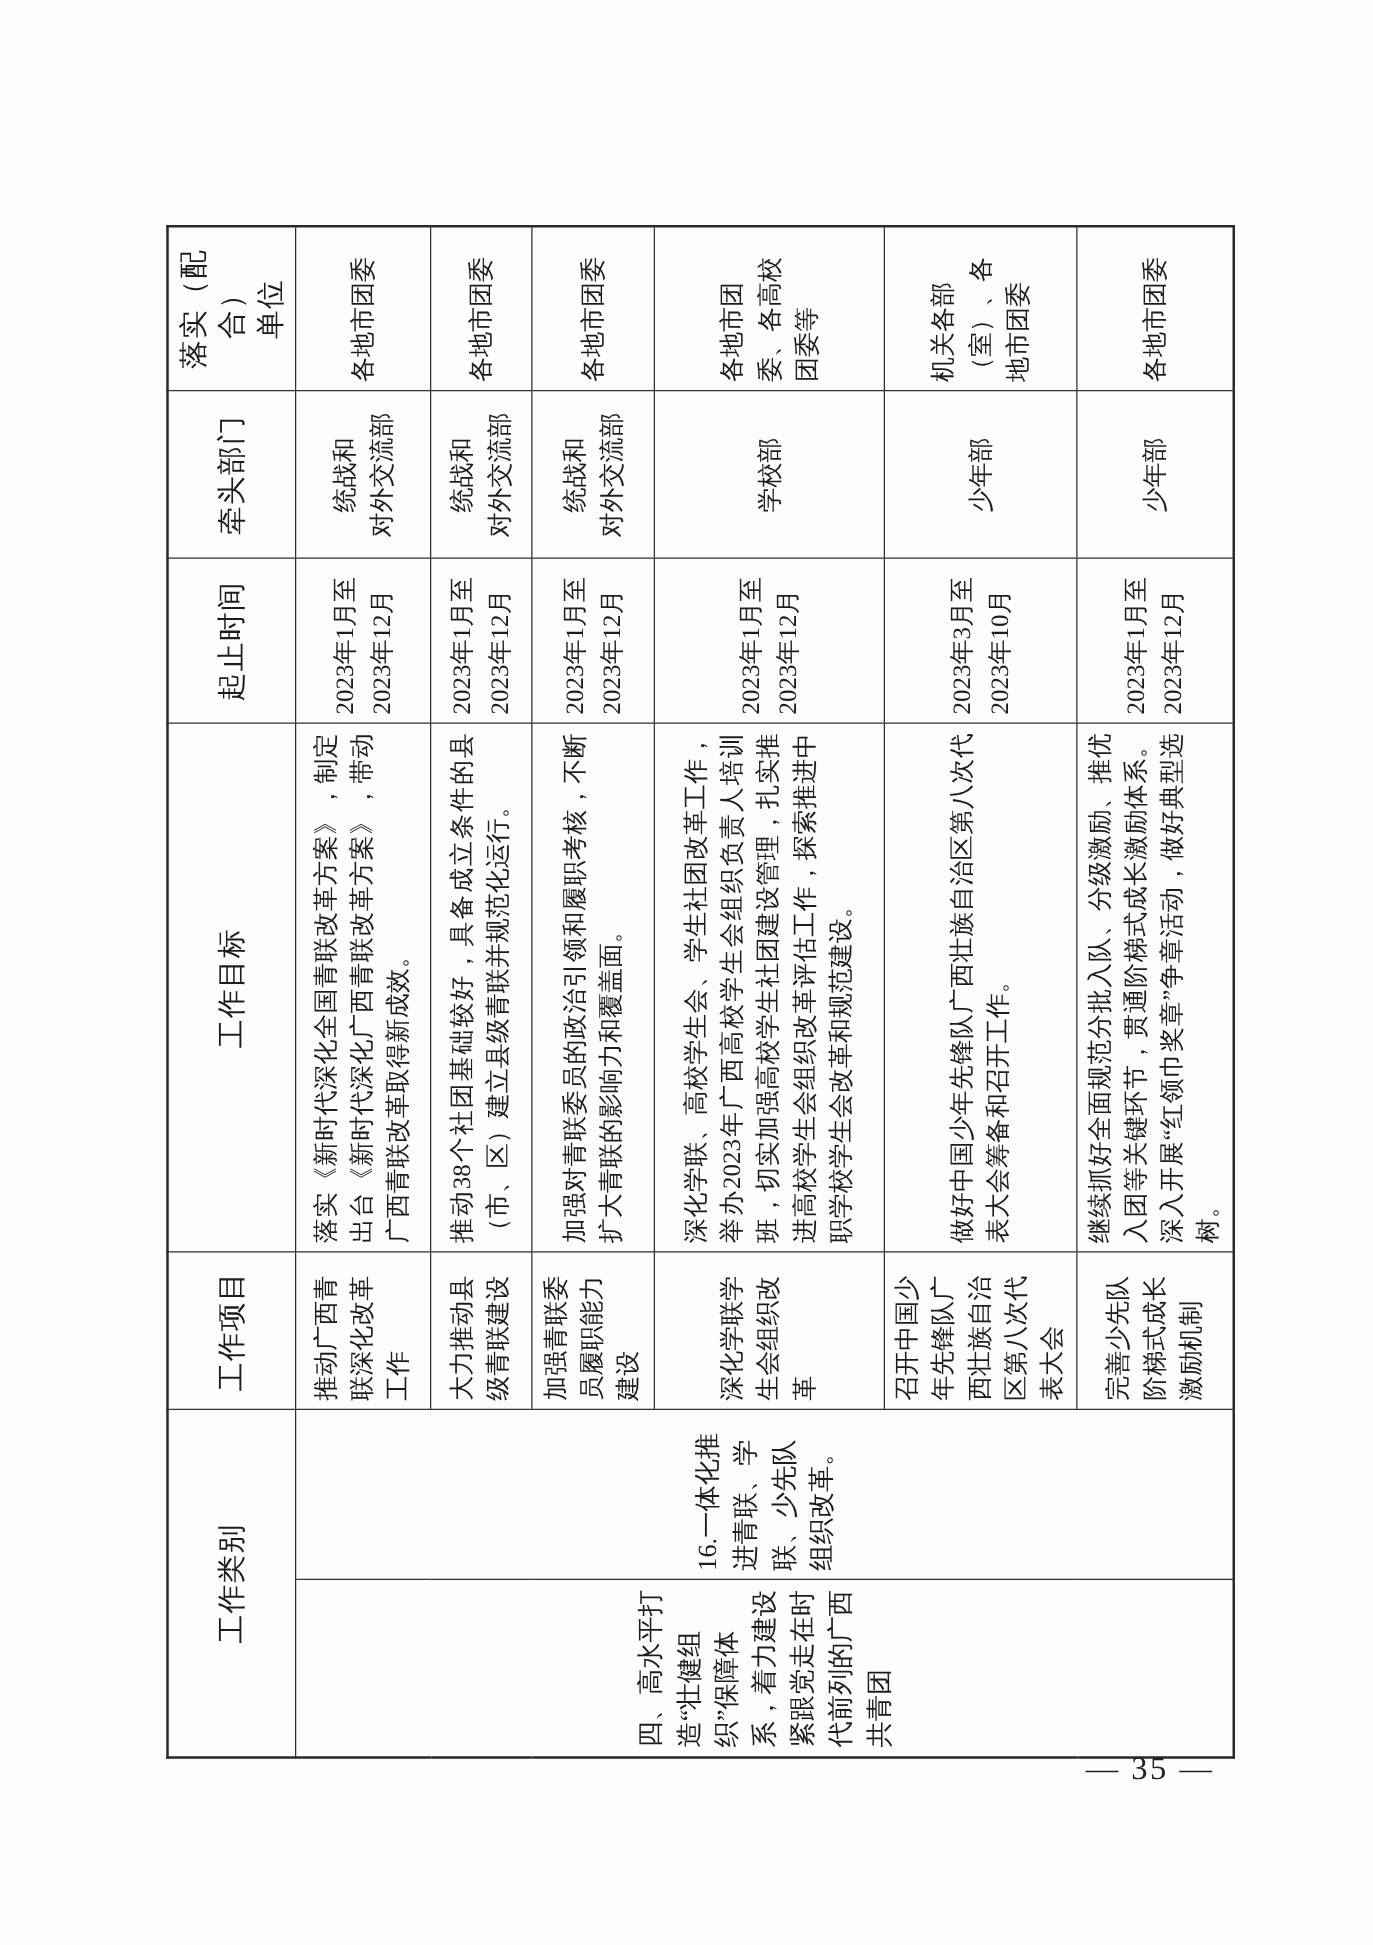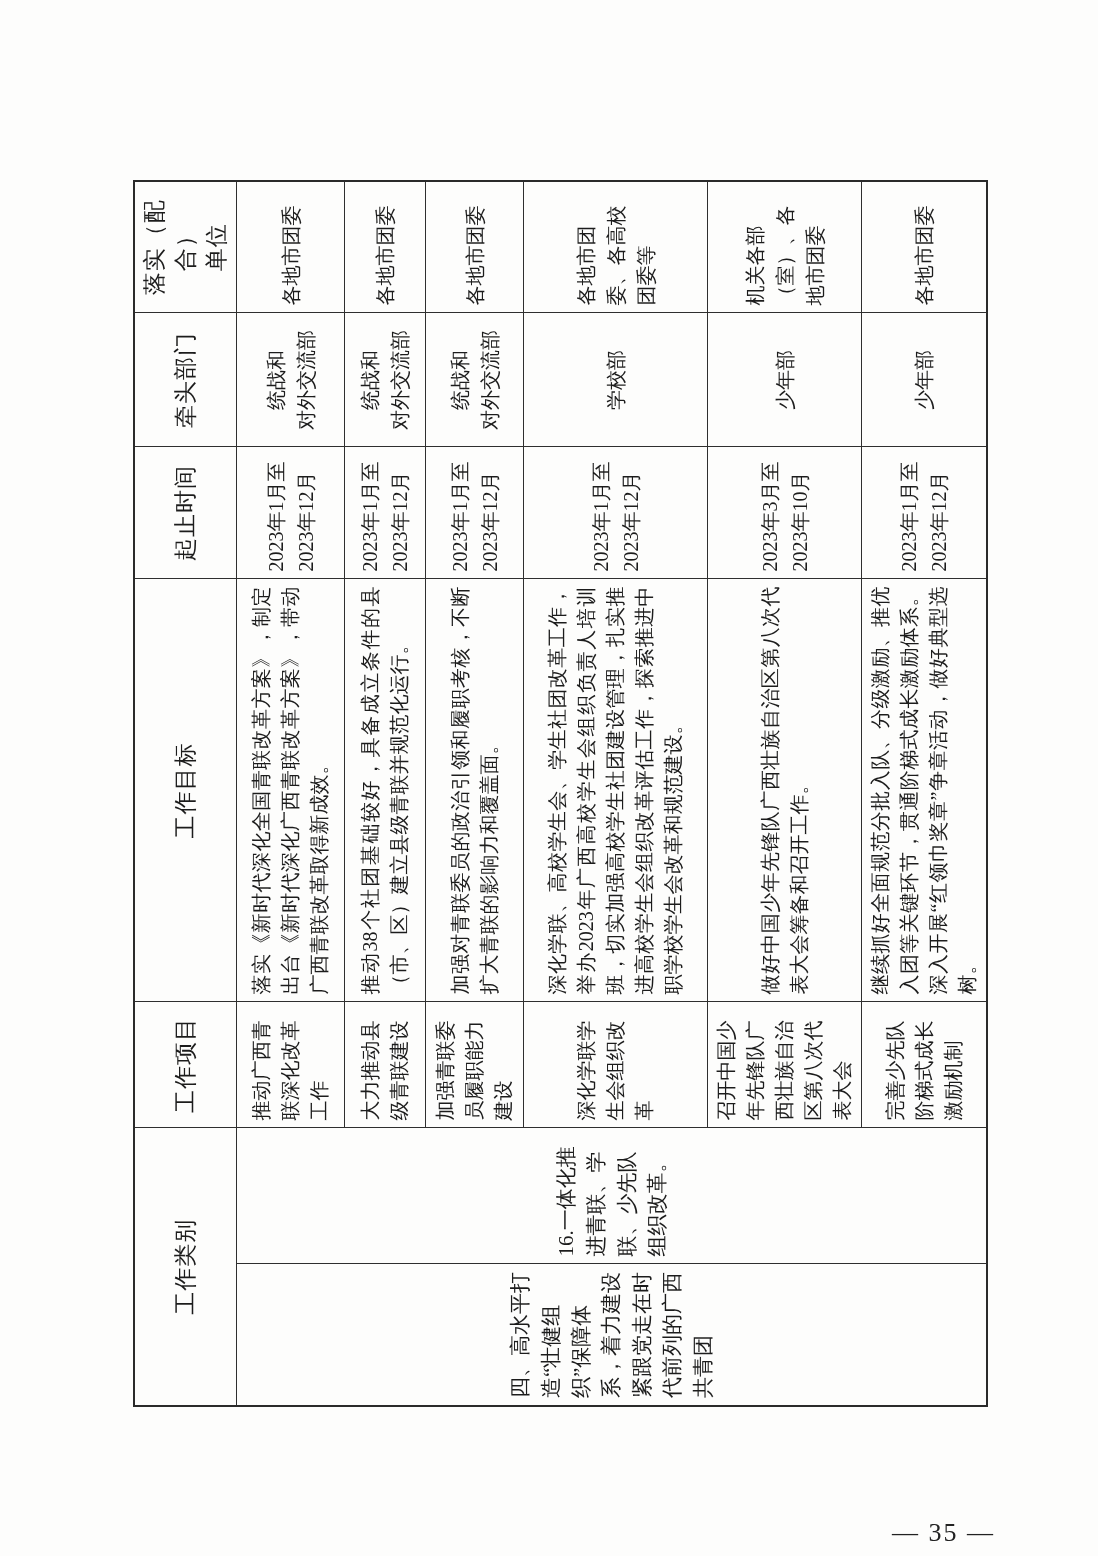--- a/index.html
+++ b/index.html
@@ -25,22 +25,22 @@
   th.hdr{font-size:23px;text-align:center;line-height:1.35;letter-spacing:1px;}
   td.cat{font-size:21px;line-height:1.45;text-align:left;vertical-align:middle;padding:6px 9px;}
   td.proj{font-size:20px;line-height:1.45;text-align:left;padding:4px 8px;}
   td.goal{font-size:20px;line-height:29px;text-align:justify;text-justify:inter-ideograph;padding:6px 8px;}
   td.time{font-size:20px;line-height:1.5;text-align:left;padding:4px 9px;}
   td.lead{font-size:20px;line-height:1.5;text-align:center;}
   td.supp{font-size:20px;line-height:1.5;text-align:left;padding:4px 9px;}
   tr.hr{height:67px;} tr.r1{height:108px;} tr.r2{height:81px;} tr.r3{height:98px;}
   tr.r4{height:184px;} tr.r5{height:134px;} tr.r6{height:123px;}
   .pageno{
-    position:absolute;left:845px;top:1518px;width:150px;
-    font-size:26px;letter-spacing:2px;text-align:right;color:#222;
+    position:absolute;left:845px;top:1400px;width:150px;
+    font-size:26px;letter-spacing:2px;text-align:center;color:#222;
     font-family:"Liberation Serif","DejaVu Serif",serif;
   }
 </style>
 </head>
 <body>
 
 <div class="sheet">
 
   <div class="rotor">
     <table class="plan">

